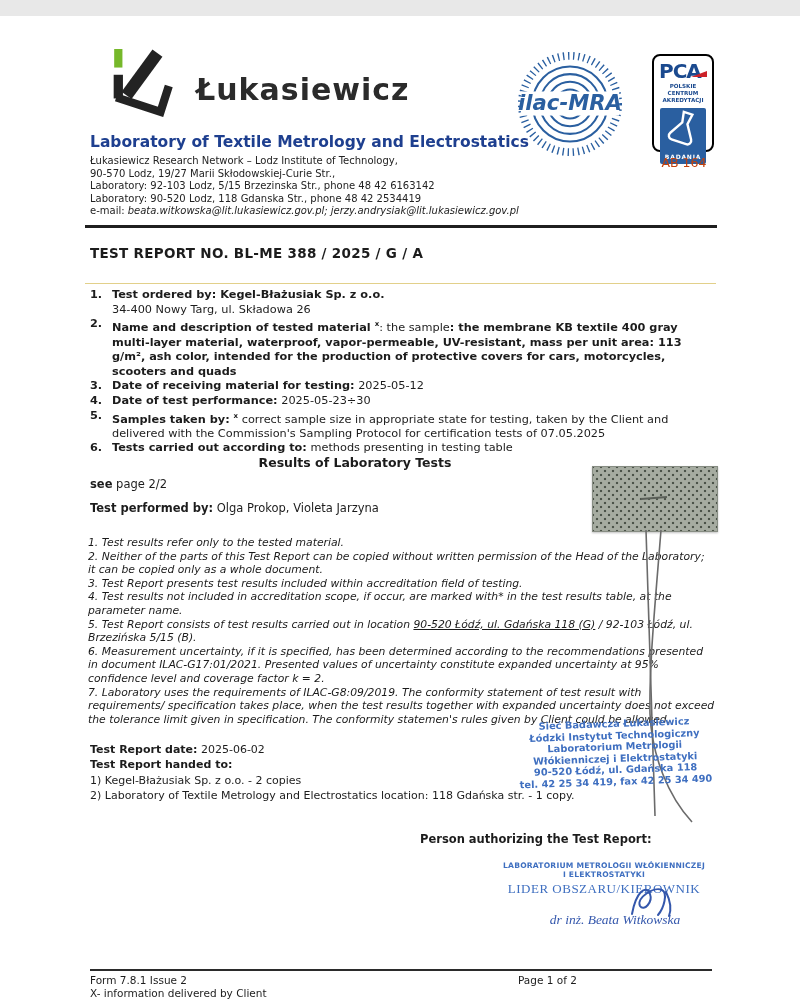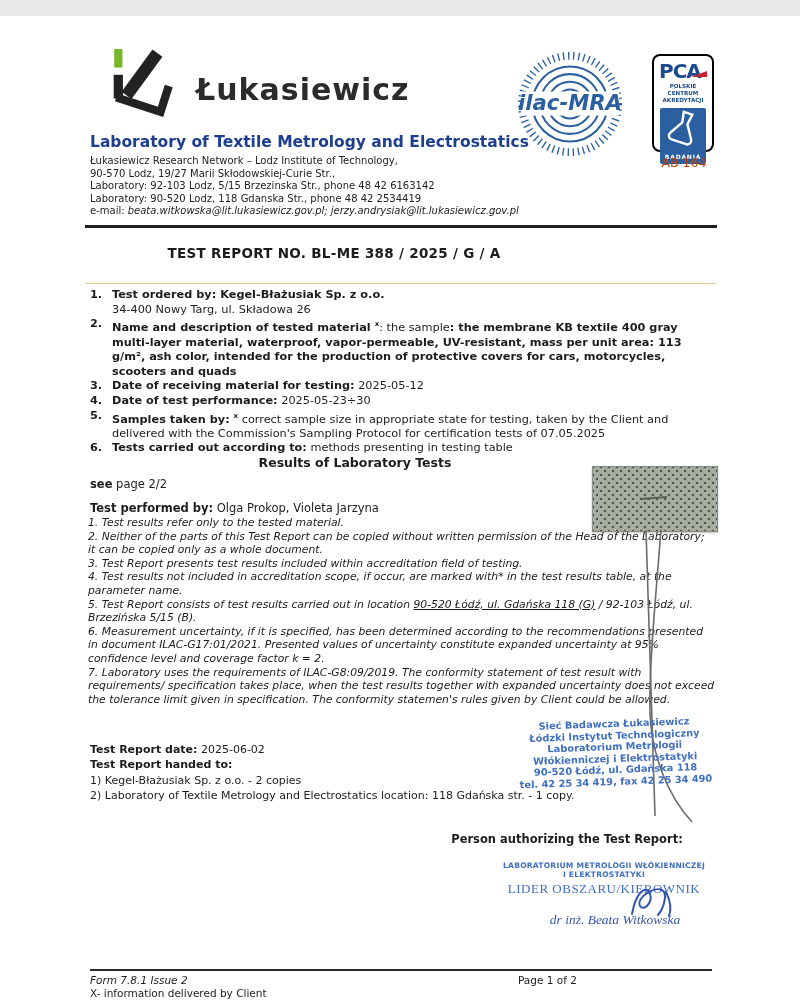--- a/index.html
+++ b/index.html
@@ -17,61 +17,61 @@
   .addr{left:90px;top:139px;font-size:10px;line-height:12.5px;color:#222;}
   .email-line{left:90px;top:189px;font-size:10px;color:#222;}
   .email-line .it{font-style:italic;}
   .rule-thick{left:85px;top:209px;width:632px;height:3px;background:#1f1f1f;}
   .rule-yellow{left:85px;top:267px;width:631px;height:1px;background:#e2d08a;}
 
   
   .ab-number{left:652px;top:139px;width:64px;text-align:center;font-size:12.5px;color:#c2410c;}
 
   
-  .report-title{left:90px;top:229px;width:488px;text-align:center;font-size:13.5px;font-weight:bold;letter-spacing:0.3px;}
+  .report-title{left:90px;top:229px;width:488px;text-align:left;font-size:13.5px;font-weight:bold;letter-spacing:0.3px;}
   .items{left:90px;top:272px;width:626px;font-size:11.3px;line-height:14.6px;}
   .li{display:flex;}
   .li-num{width:22px;flex:0 0 22px;}
   .li-text{flex:1;}
 
   
   .results-heading{left:90px;top:439px;width:530px;text-align:center;font-size:12.5px;font-weight:bold;}
   .see-note{left:90px;top:461px;font-size:11.5px;}
   .performed{left:90px;top:485px;font-size:11.5px;}
 
   
-  .notes{left:88px;top:500px;width:627px;font-size:10.8px;font-style:italic;line-height:13.6px;color:#1a1a1a;}
+  .notes{left:88px;top:520px;width:627px;font-size:10.8px;font-style:italic;line-height:13.6px;color:#1a1a1a;}
   .note{margin:0;}
 
   
   .fabric{left:592px;top:450px;width:124px;height:64px;
     background-color:#a6aca1;
     background-image:radial-gradient(#4b5349 1.3px,rgba(0,0,0,0) 1.6px),radial-gradient(#4b5349 1.3px,rgba(0,0,0,0) 1.6px);
     background-size:8px 8px;background-position:0 0,4px 4px;
     border:1px solid #878d83;box-shadow:0 1px 2px rgba(0,0,0,0.25);}
   .staple{position:absolute;left:48px;top:30px;width:26px;height:2px;background:#5a5f58;transform:rotate(-4deg);}
 
   
   .addr-stamp{left:513px;top:702px;width:204px;text-align:center;color:#3f6fc0;
     font-size:9.8px;line-height:11.6px;font-weight:600;transform:rotate(-2deg);}
 
   
   .issue{left:90px;top:726px;font-size:11px;line-height:15.4px;}
 
   
-  .authorizing{left:420px;top:816px;width:294px;text-align:center;font-size:11.5px;font-weight:bold;}
+  .authorizing{left:420px;top:816px;width:294px;font-size:11.5px;font-weight:bold;}
   .dept-stamp{left:490px;top:845px;width:228px;text-align:center;color:#3f6fc0;}
   .dept-stamp .s1{font-size:7.6px;line-height:9px;font-weight:600;letter-spacing:0.2px;}
   .dept-stamp .s2{font-size:13px;line-height:16px;font-family:"Liberation Serif",serif;letter-spacing:0.5px;margin-top:2px;}
   .signer{left:520px;top:896px;width:190px;text-align:center;color:#3457ac;
     font-family:"Liberation Serif",serif;font-style:italic;font-size:13.5px;}
 
   
   .footer-rule{left:90px;top:953px;width:622px;height:2px;background:#2b2b2b;}
-  .form-no{left:90px;top:958px;font-size:10.5px;font-style:italic;}
+  .form-no{left:90px;top:958px;font-size:10.5px;}
   .x-note{left:90px;top:971px;font-size:10.5px;}
   .page-no{left:518px;top:958px;font-size:10.5px;}
 
   svg{display:block;}
 </style>
 </head>
 <body>
 
 <div class="page">
 

